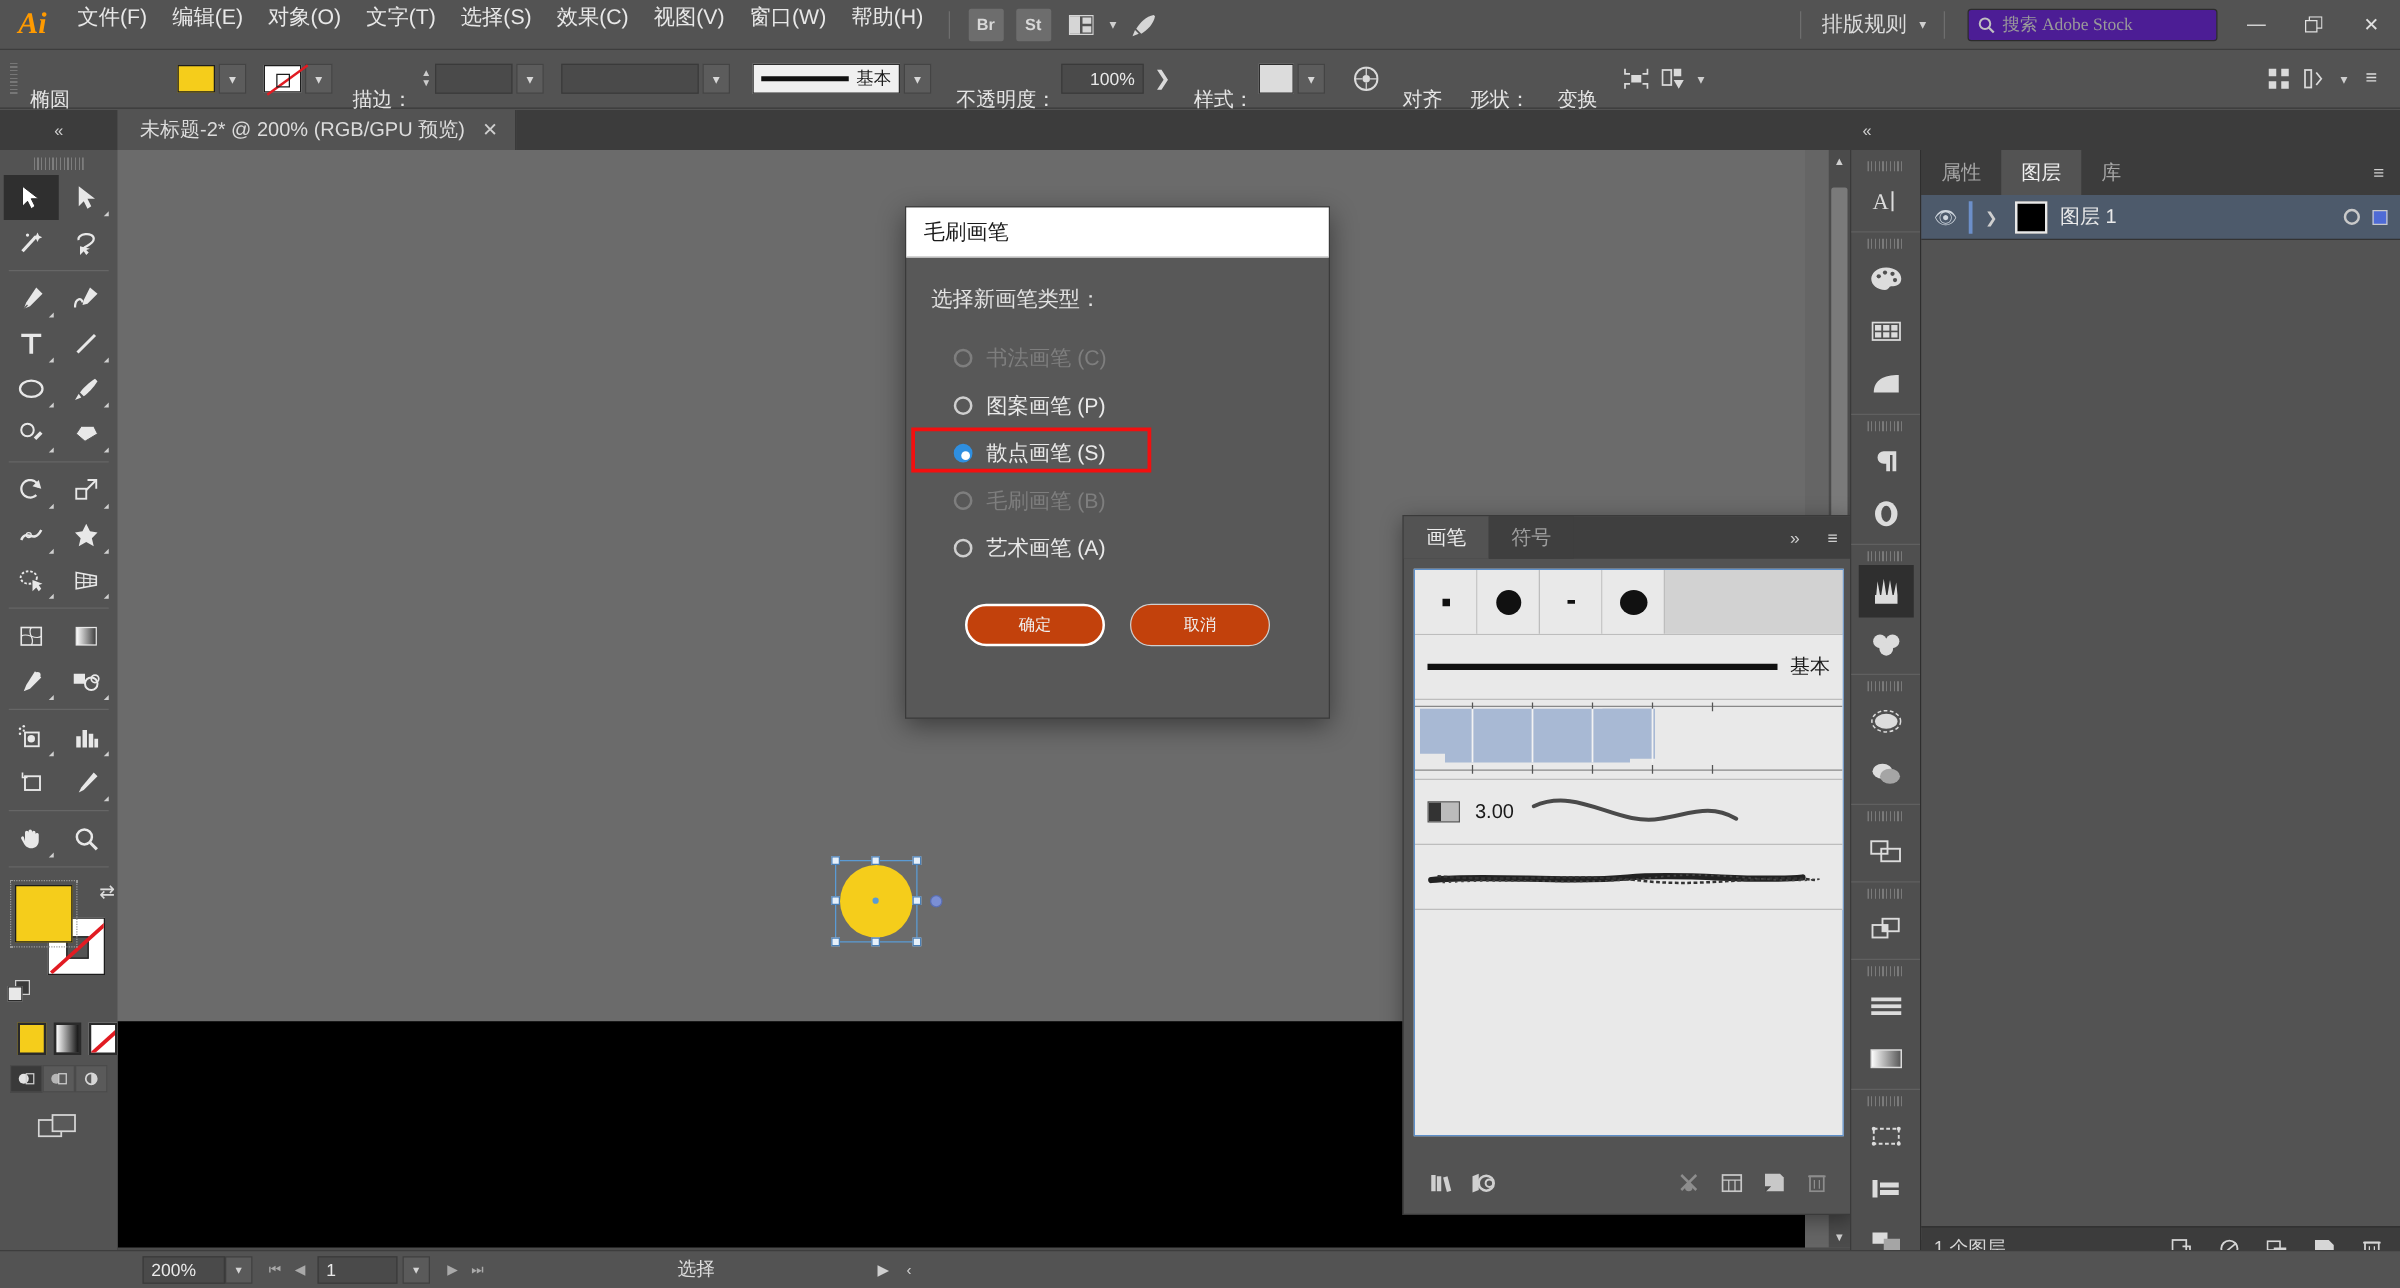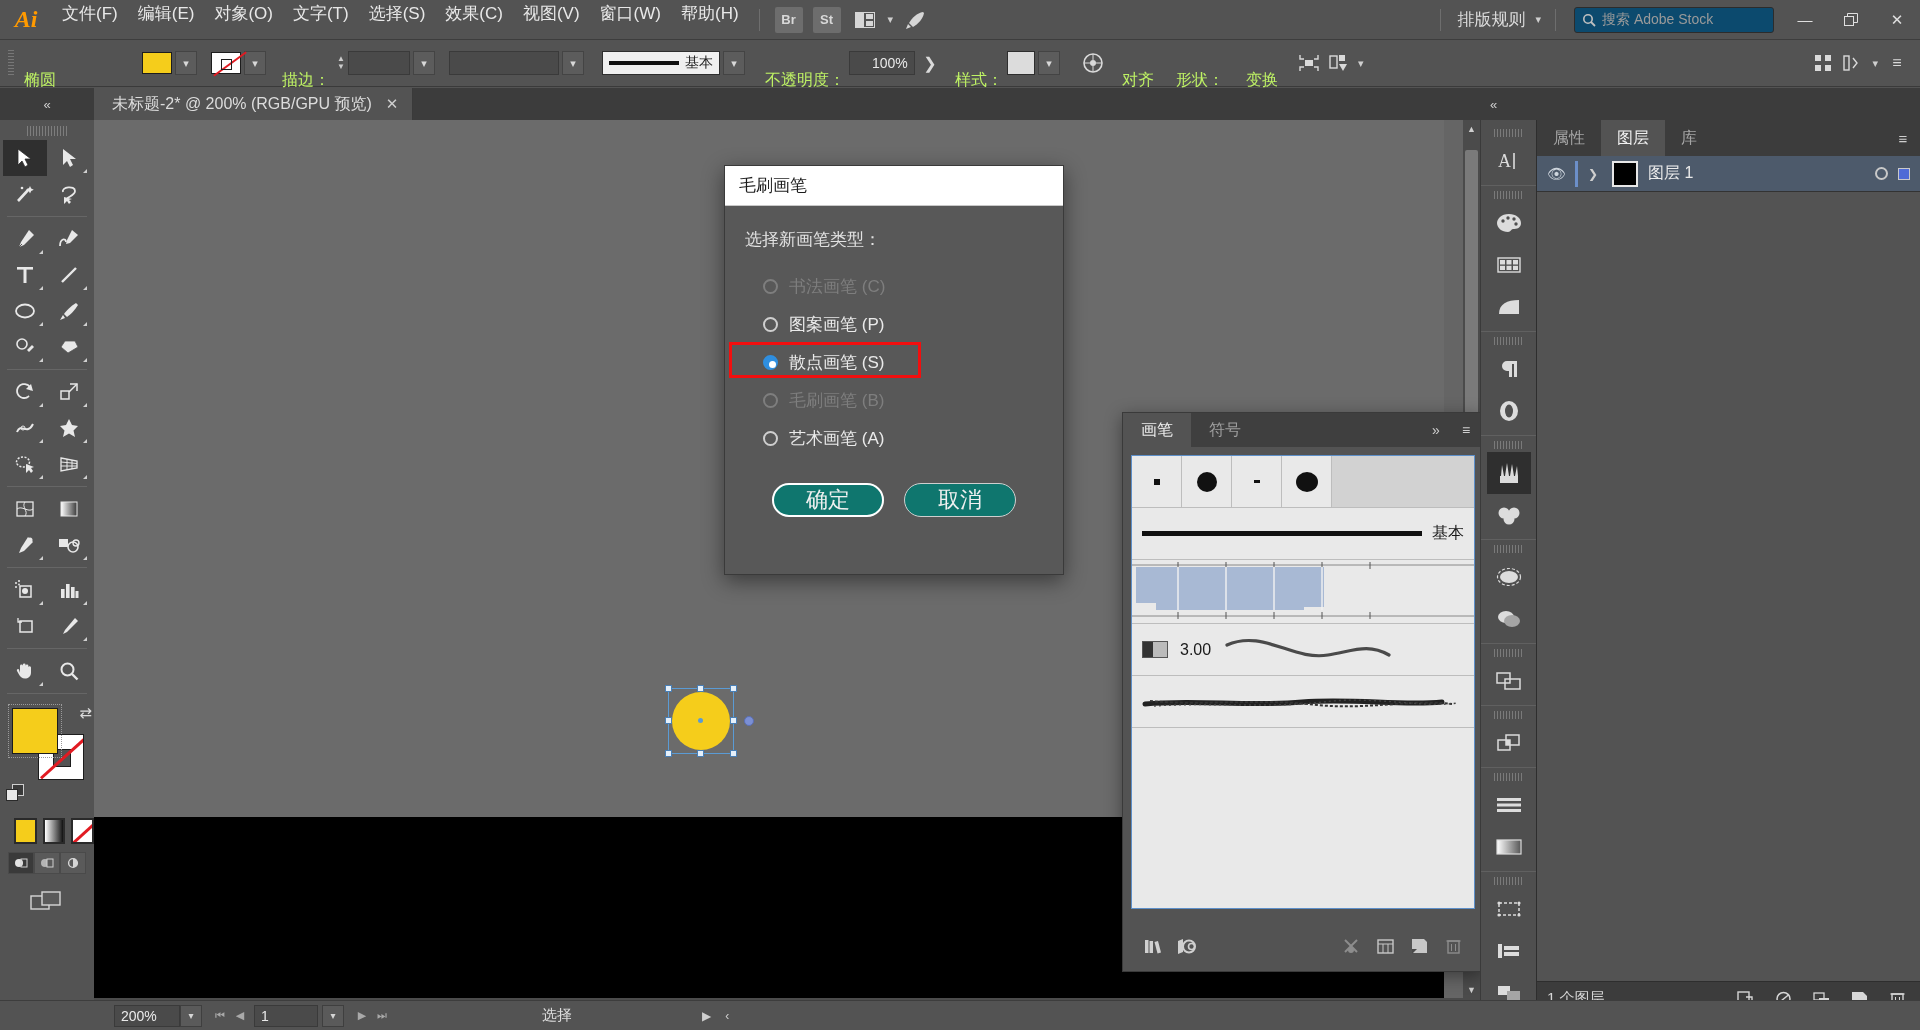--- a/index.html
+++ b/index.html
@@ -30,39 +30,39 @@
   .mb-sep { width: 1px; height: 22px; background: #6e6e6e; margin: 0 10px; }
   .mb-btn {
     width: 28px; height: 26px; margin: 0 5px; display: flex; align-items: center; justify-content: center;
     color: #b9b9b9; font-size: 13px; font-weight: bold; border-radius: 2px;
   }
   .mb-btn.boxed { background: #6d6d6d; color: #d8d8d8; border-radius: 2px; }
   .mb-spacer { flex: 1; }
   .typo-rule { color: #dcdcdc; font-size: 17px; padding: 0 6px; }
   .caret { font-size: 11px; color: #cfcfcf; padding: 0 4px; }
   .search-box {
-    width: 200px; height: 26px; background: #0c4a6e; border: 1px solid #2c2c2c; border-radius: 3px;
-    display: flex; align-items: center; padding: 0 7px; margin: 0 8px; gap: 6px;
+    width: 200px; height: 26px; background: #4c1d95; border: 1px solid #2c2c2c; border-radius: 3px;
+    display: flex; align-items: center; padding: 0 7px; margin: 0 8px; gap: 6px; font-family: Liberation Serif, serif;
   }
   .search-box .txt { color: #9a9a9a; font-size: 14px; white-space: nowrap; }
   .win-btn {
     width: 46px; height: 40px; display: flex; align-items: center; justify-content: center;
     color: #e0e0e0; font-size: 15px;
   }
 
   
   .optbar {
     position: absolute; left: 0; top: 40px; width: 1920px; height: 47px;
     background: #535353; border-bottom: 1px solid #3a3a3a;
     display: flex; align-items: center; padding-left: 8px; gap: 0;
   }
   .grip { width: 6px; height: 26px; background:
       repeating-linear-gradient(to bottom, #777 0 1px, transparent 1px 3px);
     margin-right: 10px; }
-  .opt-label { color: #bef264; font-size: 16px; white-space: nowrap; margin-top: 34px; }
+  .opt-label { color: #e5e5e5; font-size: 16px; white-space: nowrap; margin-top: 34px; }
   .swatch-fill {
     width: 30px; height: 22px; border: 1px solid #1d1d1d; background: #f5cd1b;
   }
   .swatch-stroke {
     width: 30px; height: 22px; border: 1px solid #1d1d1d; background: #fff; position: relative;
   }
   .swatch-stroke::after {
     content: ""; position: absolute; left: -2px; top: 10px; width: 40px; height: 2px;
     background: #e11b22; transform: rotate(-36deg); transform-origin: center;
   }
@@ -254,21 +254,21 @@
   .radio.disabled { border-color: #7e7e7e; }
   .radio-label { color: #eaeaea; font-size: 17px; white-space: nowrap; }
   .radio-label.disabled { color: #7e7e7e; }
   .hl-box {
     position: absolute; left: -16px; top: -1px; width: 192px; height: 36px;
     border: 3px solid #f20f0f; pointer-events: none;
   }
   .dlg-buttons { display: flex; gap: 20px; justify-content: center; margin-top: 26px; }
   .dlg-btn {
     width: 112px; height: 34px; border-radius: 17px; border: 1px solid #cfcfcf;
-    background: #0f766e; color: #f0f0f0; font-size: 22px;
+    background: #c2410c; color: #f0f0f0; font-size: 13px;
     display: flex; align-items: center; justify-content: center;
   }
   .dlg-btn.primary { border-width: 2px; border-color: #ffffff; }
 
   
   .brush-panel {
     position: absolute; left: 1122px; top: 412px; width: 360px; height: 560px;
     background: #535353; border: 1px solid #3a3a3a; box-shadow: 0 4px 16px rgba(0,0,0,.4);
   }
   .bp-tabs { height: 34px; background: #3f3f3f; display: flex; align-items: stretch; }

